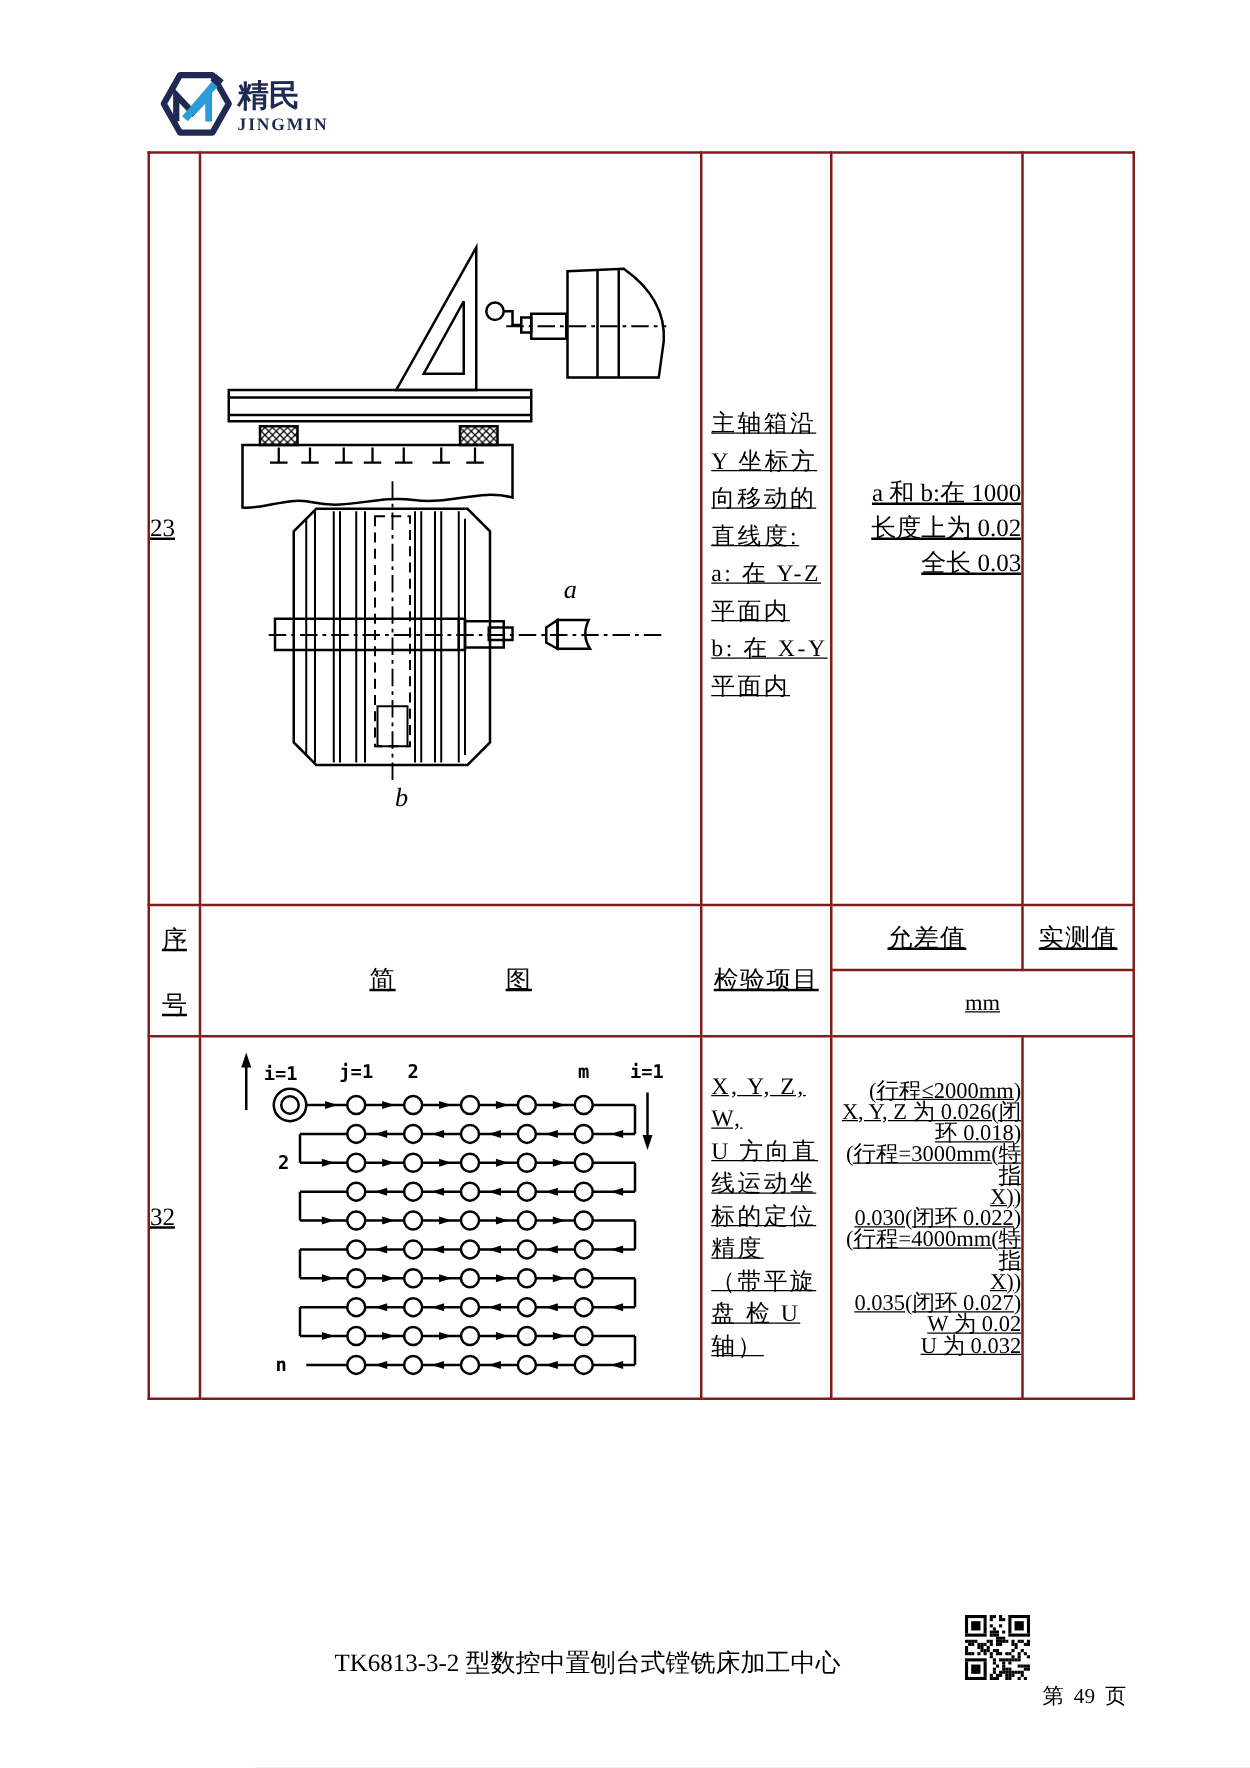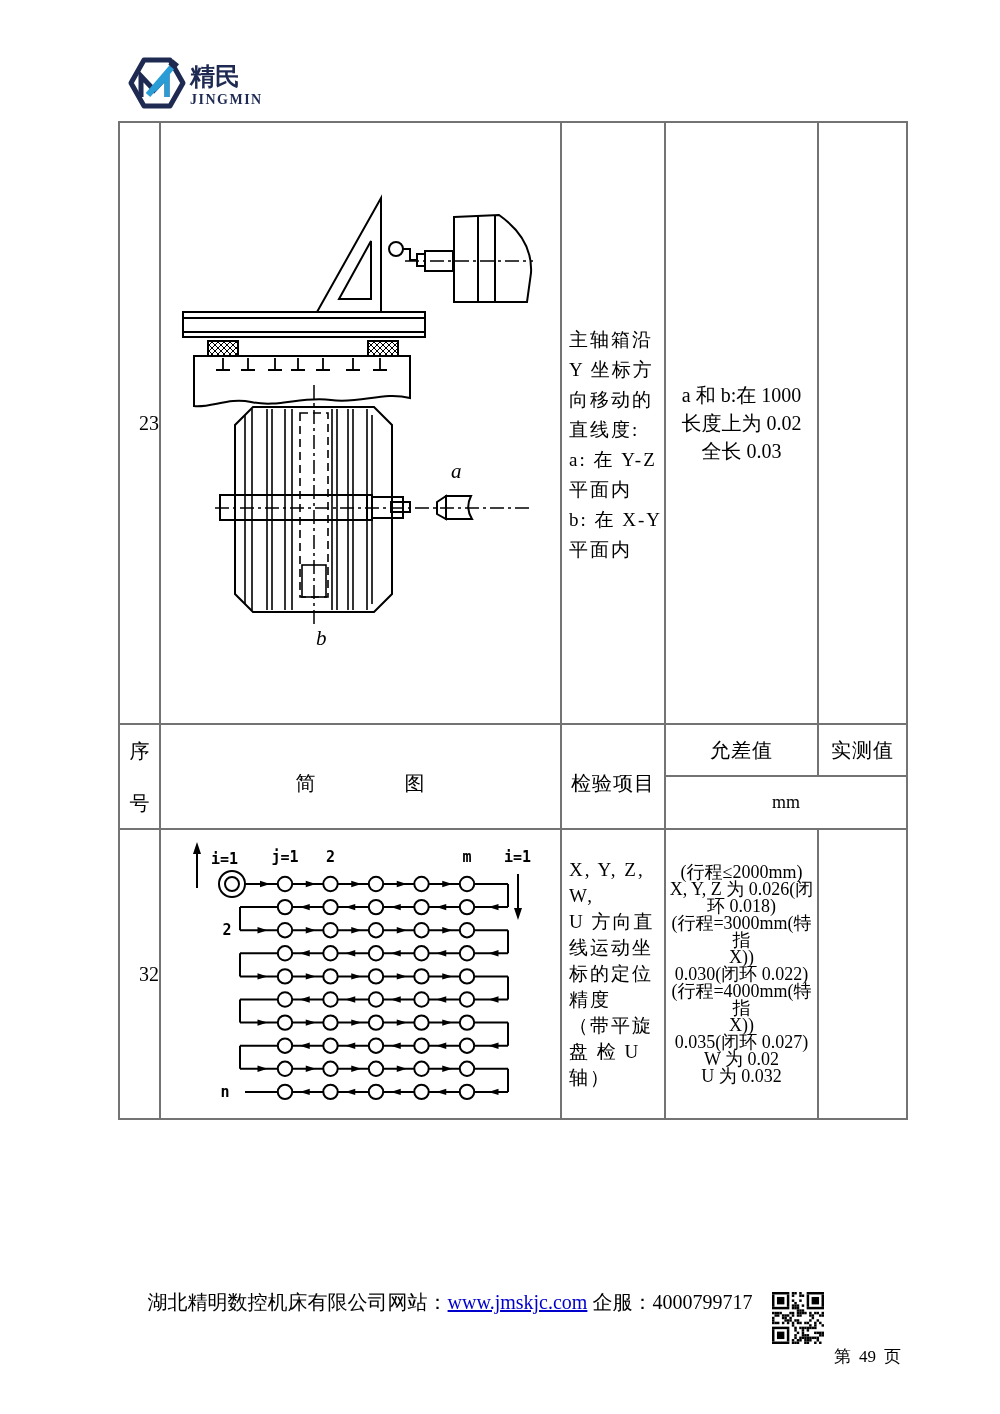--- a/index.html
+++ b/index.html
@@ -9,33 +9,33 @@
     margin:0 auto;overflow:hidden;
   }
   
   #logo{position:absolute;left:126px;top:52px;width:190px;height:66px;}
   
   #spec-table{
     position:absolute;left:118px;top:121px;border-collapse:collapse;
     table-layout:fixed;
   }
   #spec-table td{
-    border:2px solid #737373;padding:0;vertical-align:middle;overflow:hidden;
+    border:2px solid #7f1d1d;padding:0;vertical-align:middle;overflow:hidden;text-decoration:underline;
   }
   .cell-inner{width:100%;height:100%;display:flex;align-items:center;justify-content:center;}
-  .num-cell{text-align:right;font-size:20px;}
+  .num-cell{text-align:left;font-size:20px;}
   .diag-cell{position:relative;}
   .diag-cell svg{position:absolute;left:0;top:0;}
   .item-text{
     font-size:19px;line-height:30px;letter-spacing:2px;
     white-space:pre-line;text-align:left;padding-left:7px;width:100%;
   }
   .item24-text{line-height:26px;}
   .tol-text{
-    font-size:20px;line-height:28px;white-space:pre-line;text-align:center;width:100%;
+    font-size:20px;line-height:28px;white-space:pre-line;text-align:right;width:100%;
   }
   .tol24-text{font-size:18px;line-height:17px;}
   .hdr{font-size:20px;letter-spacing:1px;}
   .hdr-seq{display:flex;flex-direction:column;justify-content:space-between;
     align-items:center;height:101px;padding:12px 0 10px;box-sizing:border-box;font-size:20px;}
   .hdr-top{display:flex;align-items:flex-start;justify-content:center;padding-top:13px;height:100%;box-sizing:border-box;}
   .hdr-diag-gap{display:inline-block;width:88px;}
   .unit-cell{text-align:center;font-size:18px;margin-left:48px;}
   
   #footer-line1{position:absolute;left:120px;top:1289px;width:660px;text-align:center;
@@ -386,23 +386,22 @@
 U 为 0.032</div>
         </div>
       </td>
       <td>
         <span></span>
       </td>
     </tr>
   </tbody>
     </table>
 
-  <div id="footer-line1">
-    <span>湖北精明数控机床有限公司网站：</span><a id="site-link" href="#" style="color:#0000cc">www.jmskjc.com</a>
-    <span>企服：</span><span>4000799717</span>
+  <div id="footer-line2">
+    <span>TK6813-3-2 型数控中置刨台式镗铣床加工中心</span>
   </div>
   <svg id="qr" viewBox="0 0 21 21">
       <rect x="0" y="0" width="7" height="1" fill="#000"></rect>
       <rect x="0" y="6" width="7" height="1" fill="#000"></rect>
       <rect x="0" y="1" width="1" height="5" fill="#000"></rect>
       <rect x="6" y="1" width="1" height="5" fill="#000"></rect>
       <rect x="2" y="2" width="3" height="3" fill="#000"></rect>
       <rect x="14" y="0" width="7" height="1" fill="#000"></rect>
       <rect x="14" y="6" width="7" height="1" fill="#000"></rect>
       <rect x="14" y="1" width="1" height="5" fill="#000"></rect>

